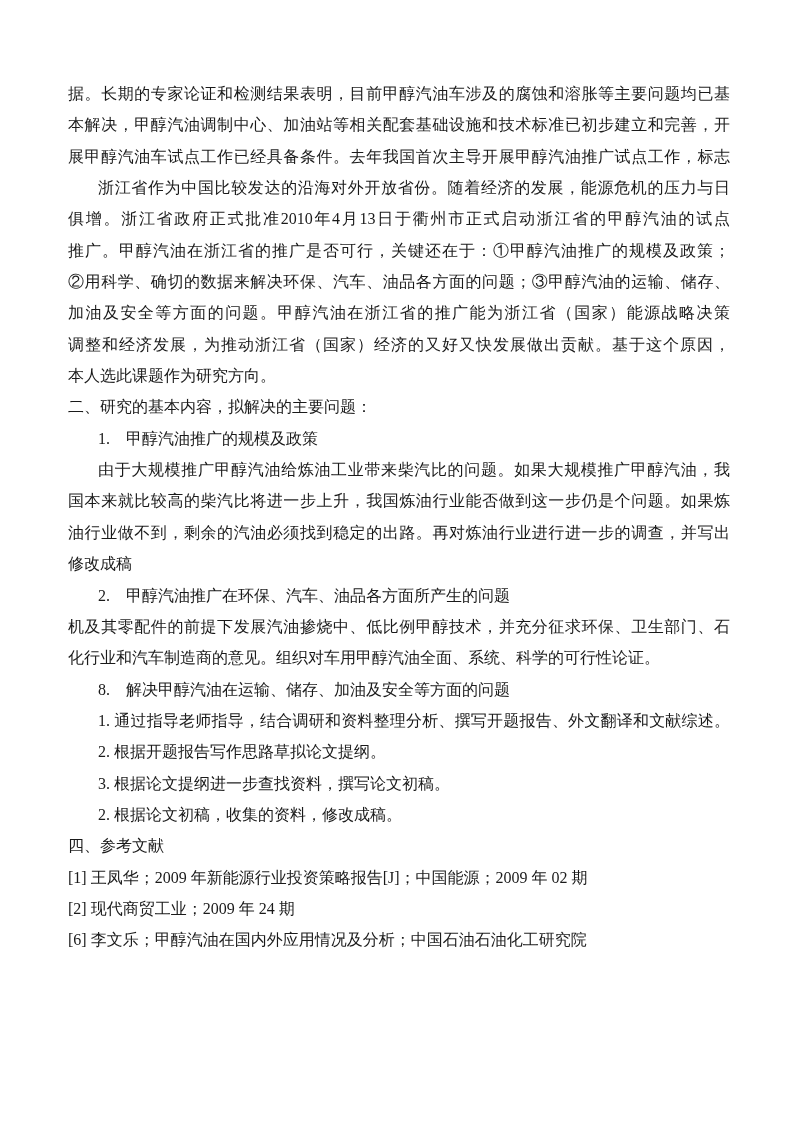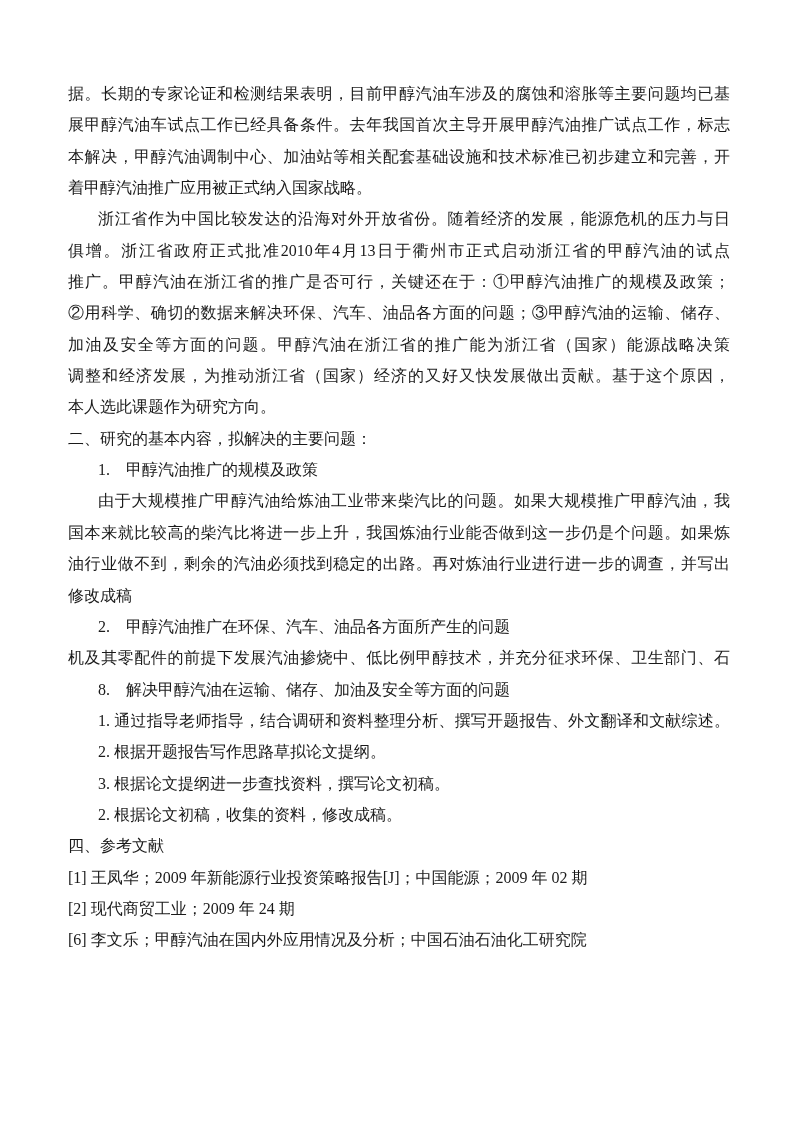--- a/index.html
+++ b/index.html
@@ -26,38 +26,38 @@
     min-height: 31.35px;
   }
   .line.j { text-align-last: justify; }
   .line.ind { text-indent: 30px; }
 </style>
 </head>
 <body style="background: rgb(255, 255, 255); color: rgb(26, 26, 26);">
 
 <div class="doc">
   <div class="line j">据。长期的专家论证和检测结果表明，目前甲醇汽油车涉及的腐蚀和溶胀等主要问题均已基</div>
+  <div class="line j">本解决，甲醇汽油调制中心、加油站等相关配套基础设施和技术标准已初步建立和完善，开</div>
   <div class="line j">展甲醇汽油车试点工作已经具备条件。去年我国首次主导开展甲醇汽油推广试点工作，标志</div>
-  <div class="line j">本解决，甲醇汽油调制中心、加油站等相关配套基础设施和技术标准已初步建立和完善，开</div>
-  <div class="line">着甲醇汽油推广应用被正式纳入国家战略。</div>
   <div class="line j ind">浙江省作为中国比较发达的沿海对外开放省份。随着经济的发展，能源危机的压力与日</div>
   <div class="line j">俱增。浙江省政府正式批准2010年4月13日于衢州市正式启动浙江省的甲醇汽油的试点</div>
   <div class="line j">推广。甲醇汽油在浙江省的推广是否可行，关键还在于：①甲醇汽油推广的规模及政策；</div>
   <div class="line j">②用科学、确切的数据来解决环保、汽车、油品各方面的问题；③甲醇汽油的运输、储存、</div>
   <div class="line j">加油及安全等方面的问题。甲醇汽油在浙江省的推广能为浙江省（国家）能源战略决策</div>
   <div class="line j">调整和经济发展，为推动浙江省（国家）经济的又好又快发展做出贡献。基于这个原因，</div>
   <div class="line">本人选此课题作为研究方向。</div>
   <div class="line">二、研究的基本内容，拟解决的主要问题：</div>
   <div class="line ind">1.　甲醇汽油推广的规模及政策</div>
   <div class="line j ind">由于大规模推广甲醇汽油给炼油工业带来柴汽比的问题。如果大规模推广甲醇汽油，我</div>
   <div class="line j">国本来就比较高的柴汽比将进一步上升，我国炼油行业能否做到这一步仍是个问题。如果炼</div>
   <div class="line j">油行业做不到，剩余的汽油必须找到稳定的出路。再对炼油行业进行进一步的调查，并写出</div>
   <div class="line">修改成稿</div>
   <div class="line ind">2.　甲醇汽油推广在环保、汽车、油品各方面所产生的问题</div>
   <div class="line j">机及其零配件的前提下发展汽油掺烧中、低比例甲醇技术，并充分征求环保、卫生部门、石</div>
+  <div class="line">化行业和汽车制造商的意见。组织对车用甲醇汽油全面、系统、科学的可行性论证。</div>
   <div class="line ind">8.　解决甲醇汽油在运输、储存、加油及安全等方面的问题</div>
   <div class="line j ind">1. 通过指导老师指导，结合调研和资料整理分析、撰写开题报告、外文翻译和文献综述。</div>
   <div class="line ind">2. 根据开题报告写作思路草拟论文提纲。</div>
   <div class="line ind">3. 根据论文提纲进一步查找资料，撰写论文初稿。</div>
   <div class="line ind">2. 根据论文初稿，收集的资料，修改成稿。</div>
   <div class="line">四、参考文献</div>
   <div class="line">[1] 王凤华；2009 年新能源行业投资策略报告[J]；中国能源；2009 年 02 期</div>
   <div class="line">[2] 现代商贸工业；2009 年 24 期</div>
   <div class="line">[6] 李文乐；甲醇汽油在国内外应用情况及分析；中国石油石油化工研究院</div>
 </div>

